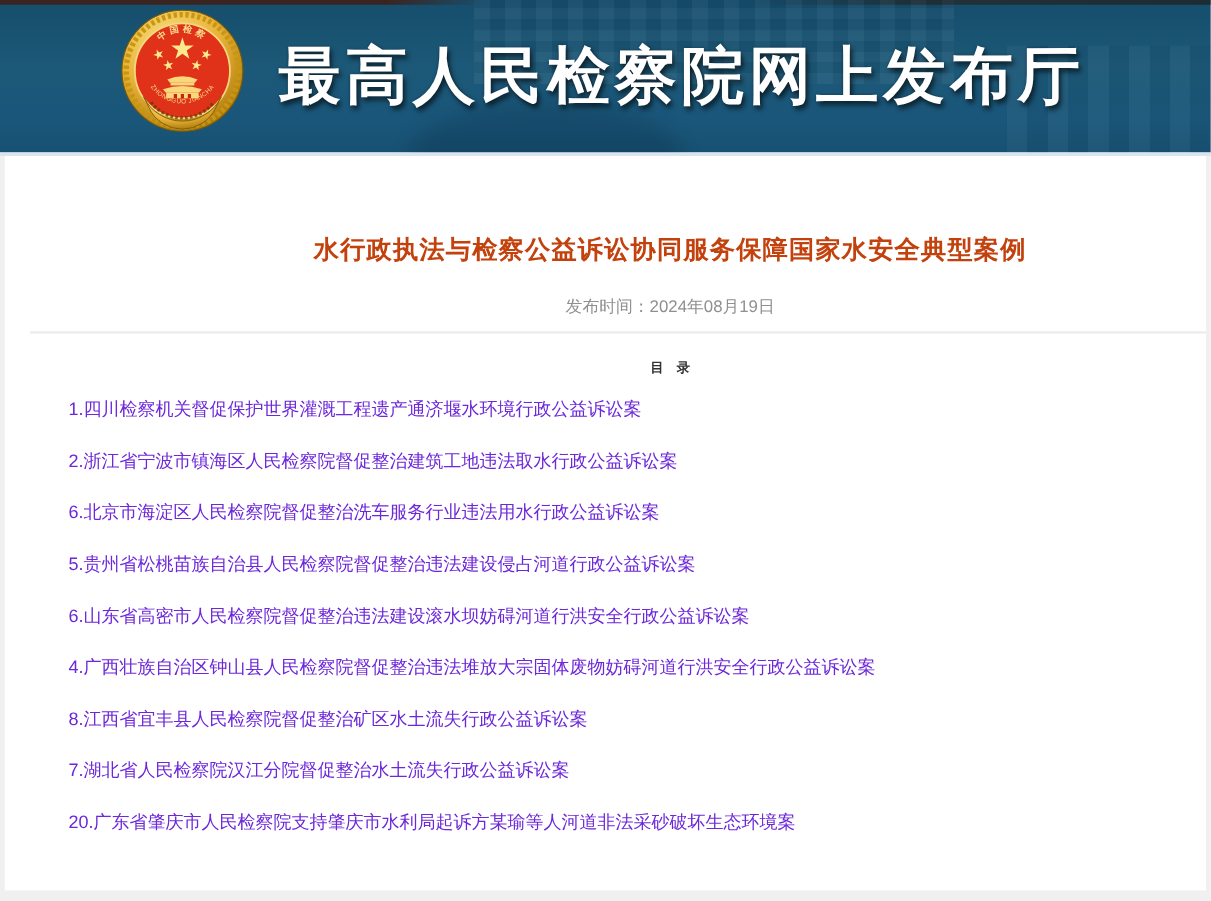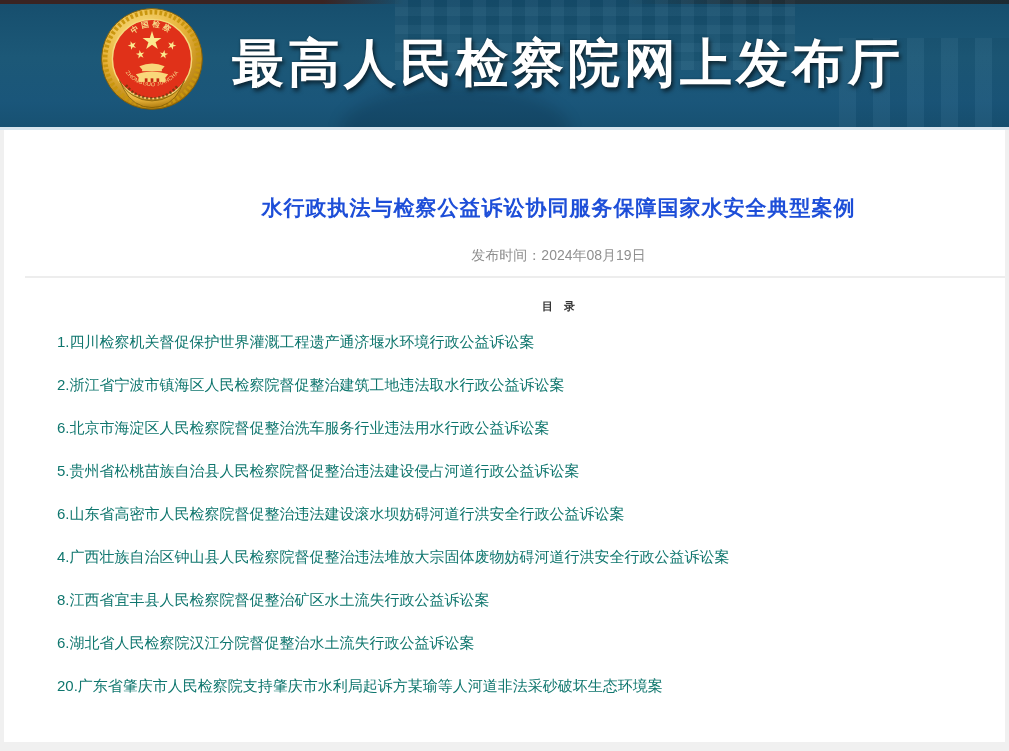--- a/index.html
+++ b/index.html
@@ -53,36 +53,36 @@
 
   
   .sheet {
     margin:0 4px 6px 4px;
     background:#ffffff;
     height:612px;
     padding-top:64px;
   }
   .centered { text-align:center; padding-left:108px; }
   .article-title {
-    font-size:21px; font-weight:bold; color:#1d4ed8; letter-spacing:1px;
+    font-size:21px; font-weight:bold; color:#c2410c; letter-spacing:1px;
   }
   .pub-date {
     margin-top:25px; font-size:14px; color:#8f8f8f;
   }
   .divider {
     margin:11px 0 0 21px; height:2px; background:#ededed;
   }
   .toc-heading {
     margin-top:21px; font-size:11px; font-weight:bold; color:#333333;
   }
   .toc-list {
     list-style:none; margin:18px 0 0 53px;
   }
   .toc-list li {
-    font-size:15px; color:#0f766e; line-height:20px; margin-bottom:23px;
+    font-size:15px; color:#6d28d9; line-height:20px; margin-bottom:23px;
     white-space:nowrap;
   }
 </style>
 </head>
 <body>
 
 <div class="banner">
   <div class="top-strip"></div>
   <div class="bg-windows"></div>
   <div class="bg-facade"></div>
@@ -161,16 +161,16 @@
   <div class="toc-heading centered">目　录</div>
 
   <ul class="toc-list">
     <li>1.四川检察机关督促保护世界灌溉工程遗产通济堰水环境行政公益诉讼案</li>
     <li>2.浙江省宁波市镇海区人民检察院督促整治建筑工地违法取水行政公益诉讼案</li>
     <li>6.北京市海淀区人民检察院督促整治洗车服务行业违法用水行政公益诉讼案</li>
     <li>5.贵州省松桃苗族自治县人民检察院督促整治违法建设侵占河道行政公益诉讼案</li>
     <li>6.山东省高密市人民检察院督促整治违法建设滚水坝妨碍河道行洪安全行政公益诉讼案</li>
     <li>4.广西壮族自治区钟山县人民检察院督促整治违法堆放大宗固体废物妨碍河道行洪安全行政公益诉讼案</li>
     <li>8.江西省宜丰县人民检察院督促整治矿区水土流失行政公益诉讼案</li>
-    <li>6.湖北省人民检察院汉江分院督促整治水土流失行政公益诉讼案</li>
+    <li>7.湖北省人民检察院汉江分院督促整治水土流失行政公益诉讼案</li>
     <li>20.广东省肇庆市人民检察院支持肇庆市水利局起诉方某瑜等人河道非法采砂破坏生态环境案</li>
   </ul>
 </div>
 
 </body></html>

